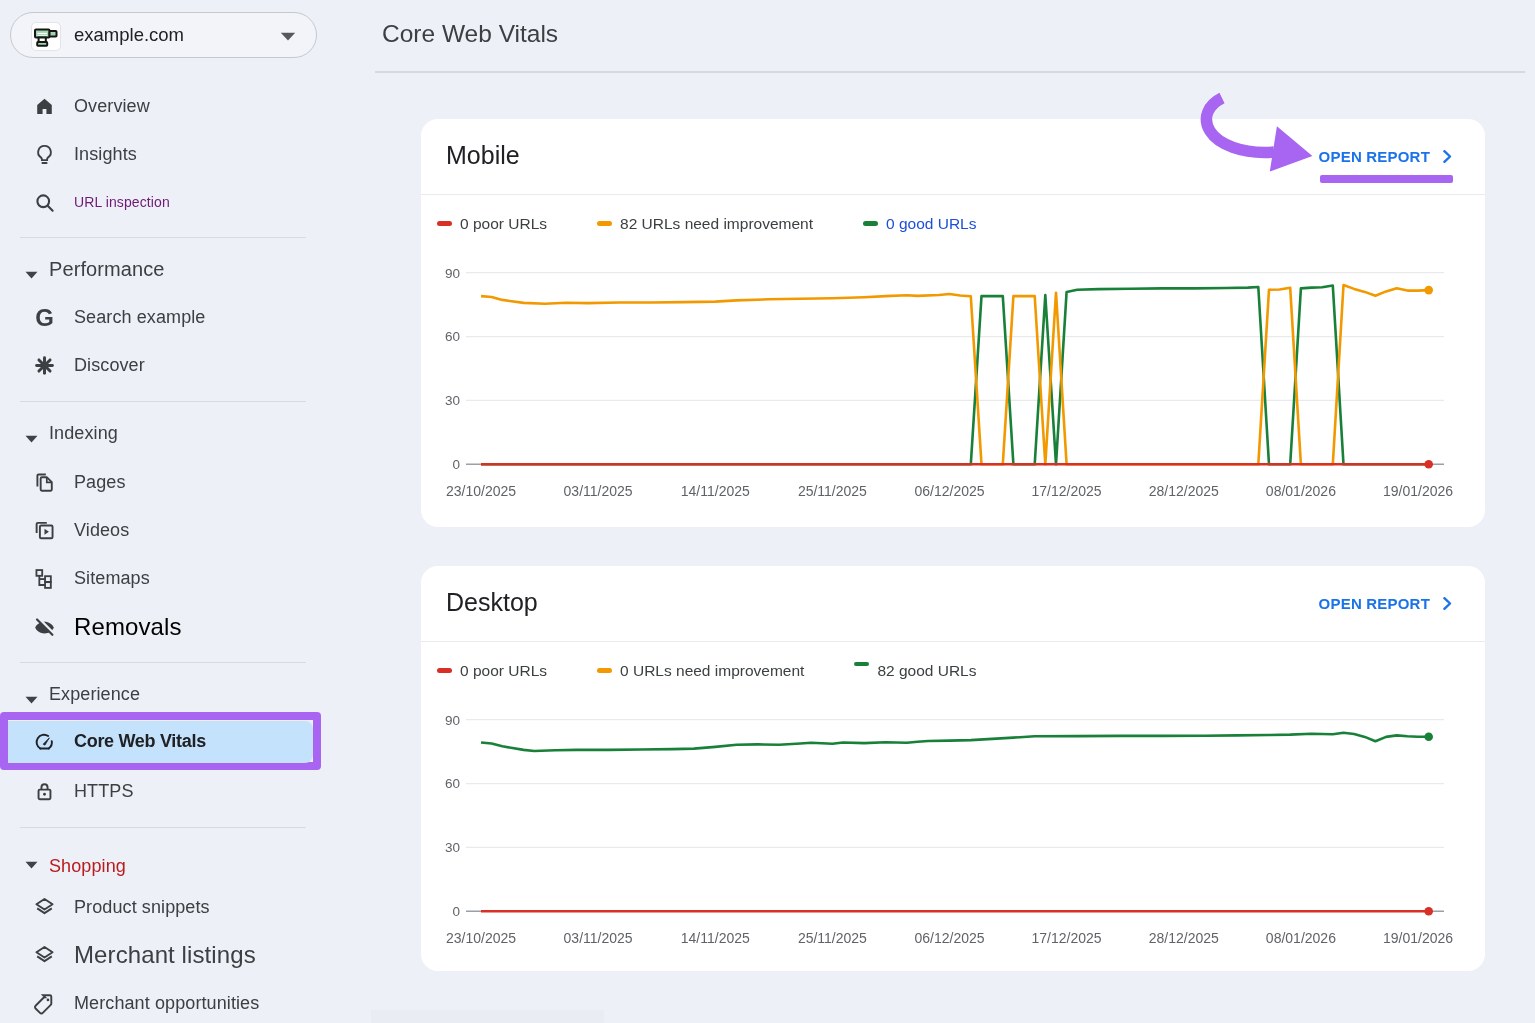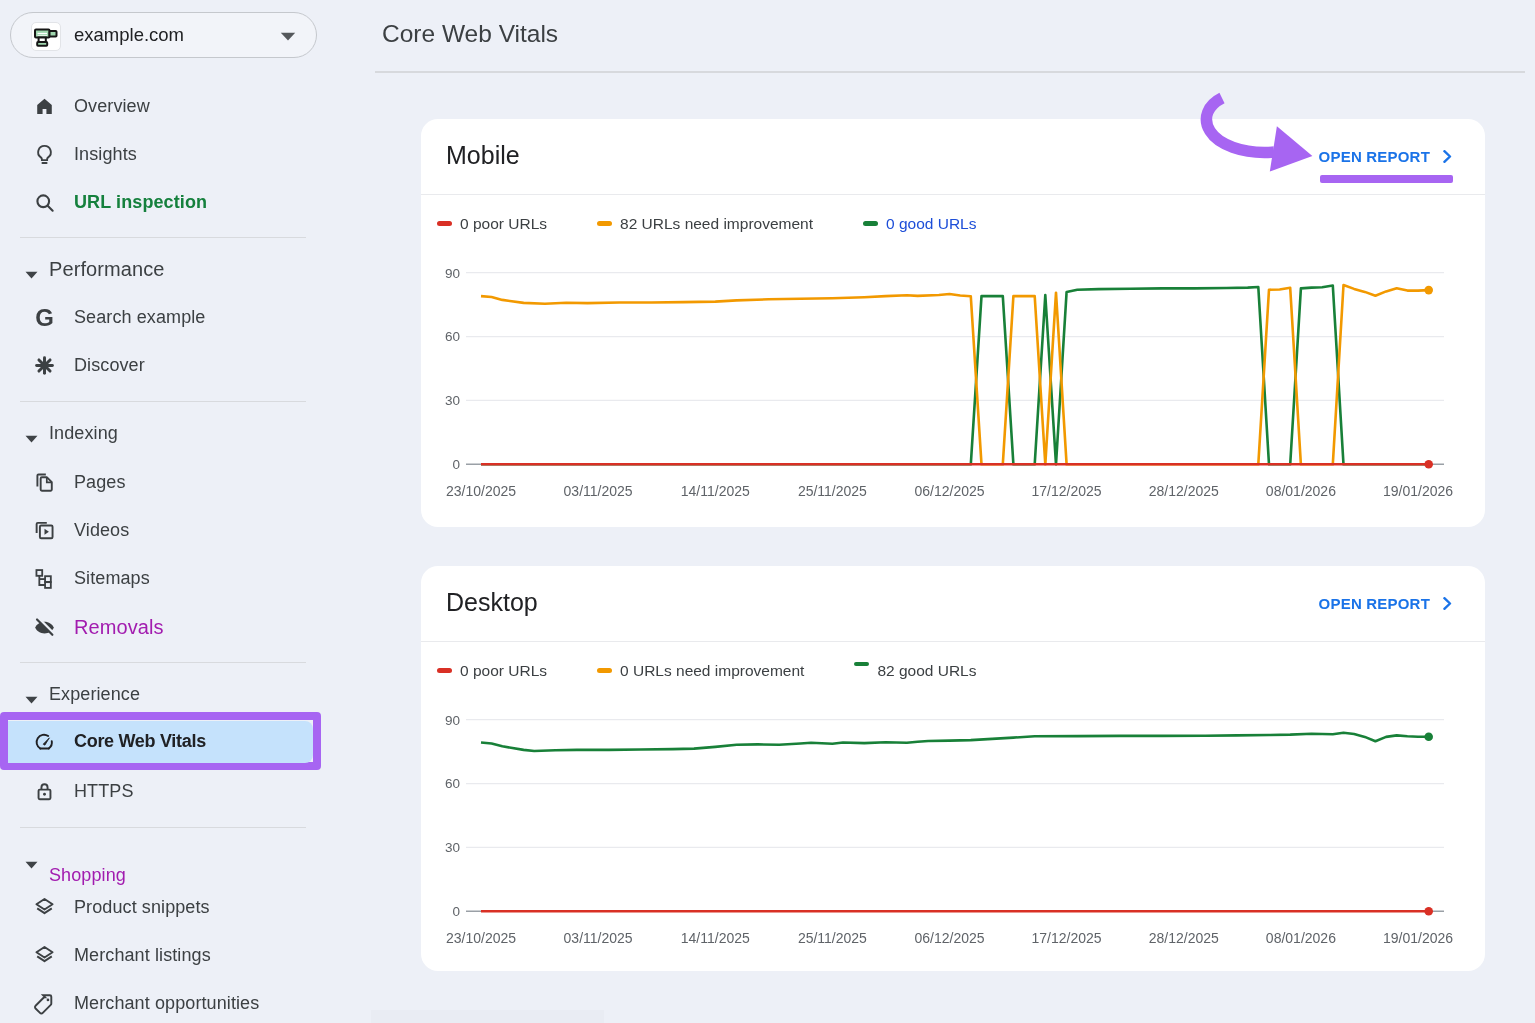--- a/index.html
+++ b/index.html
@@ -125,21 +125,21 @@
           <path d="M12 3a6.6 6.6 0 0 1 3.8 12c-.7.5-1.1 1.3-1.1 2.1v.8h-5.4v-.8c0-.8-.4-1.6-1.1-2.1A6.6 6.6 0 0 1 12 3Z" fill="none" stroke="#3c4043" stroke-width="2"></path>
           <line x1="9.8" y1="20.9" x2="14.2" y2="20.9" stroke="#3c4043" stroke-width="2" stroke-linecap="round"></line>
         </svg></div>
       <div style="position:absolute;left:74px;top:0;height:48px;display:flex;align-items:center;font-size:18px;font-weight:400;color:#3c4043;letter-spacing:0.1px">Insights</div>
     </div>
 <div style="position:absolute;left:0;top:178px;width:340px;height:48px">
       <div style="position:absolute;left:33px;top:13px"><svg width="23" height="23" viewBox="0 0 24 24">
           <circle cx="10.7" cy="10.7" r="6.1" fill="none" stroke="#3c4043" stroke-width="2.2"></circle>
           <line x1="15.3" y1="15.3" x2="20.5" y2="20.5" stroke="#3c4043" stroke-width="2.2" stroke-linecap="round"></line>
         </svg></div>
-      <div style="position:absolute;left:74px;top:0;height:48px;display:flex;align-items:center;font-size:18px;font-weight:700;color:#15803d;letter-spacing:0.1px">URL inspection</div>
+      <div style="position:absolute;left:74px;top:0;height:48px;display:flex;align-items:center;font-size:14px;font-weight:400;color:#701a75;letter-spacing:0.1px">URL inspection</div>
     </div>
 <div style="position:absolute;left:20px;top:237px;width:286px;height:1px;background:#d8dade"></div>
 <div style="position:absolute;left:0;top:245px;width:340px;height:48px">
       <div style="position:absolute;left:25px;top:20px"><svg width="13" height="8" viewBox="0 0 13 8">
           <path d="M0.5 0.8 H12.5 L6.5 7.6 Z" fill="#3f4347"></path>
         </svg></div>
       <div style="position:absolute;left:49px;top:0;height:48px;display:flex;align-items:center;font-size:20px;color:#3c4043;letter-spacing:0.1px">Performance</div>
     </div>
 <div style="position:absolute;left:0;top:293px;width:340px;height:48px">
       <div style="position:absolute;left:33px;top:13px"><svg width="23" height="23" viewBox="0 0 24 24">
@@ -188,21 +188,21 @@
           <rect x="12.6" y="15.8" width="6" height="6" fill="none" stroke="#3c4043" stroke-width="1.9"></rect>
         </svg></div>
       <div style="position:absolute;left:74px;top:0;height:48px;display:flex;align-items:center;font-size:18px;font-weight:400;color:#3c4043;letter-spacing:0.1px">Sitemaps</div>
     </div>
 <div style="position:absolute;left:0;top:603px;width:340px;height:48px">
       <div style="position:absolute;left:33px;top:13px"><svg width="23" height="23" viewBox="0 0 24 24">
           <path d="M12 5.9 c-4.5 0-8.1 2.6-9.8 6.2 1.7 3.6 5.3 6.2 9.8 6.2 s8.1-2.6 9.8-6.2 C20.1 8.5 16.5 5.9 12 5.9 Z" fill="#3c4043"></path>
           <line x1="7.1" y1="4.1" x2="21.9" y2="18.9" stroke="#edf0f7" stroke-width="3.4"></line>
           <line x1="4.2" y1="3.6" x2="20.2" y2="19.6" stroke="#3c4043" stroke-width="2.3" stroke-linecap="round"></line>
         </svg></div>
-      <div style="position:absolute;left:74px;top:0;height:48px;display:flex;align-items:center;font-size:20px;font-weight:400;color:#a21caf;letter-spacing:0.1px">Removals</div>
+      <div style="position:absolute;left:74px;top:0;height:48px;display:flex;align-items:center;font-size:24px;font-weight:400;color:#000000;letter-spacing:0.1px">Removals</div>
     </div>
 <div style="position:absolute;left:20px;top:662px;width:286px;height:1px;background:#d8dade"></div>
 <div style="position:absolute;left:0;top:670px;width:340px;height:48px">
       <div style="position:absolute;left:25px;top:20px"><svg width="13" height="8" viewBox="0 0 13 8">
           <path d="M0.5 0.8 H12.5 L6.5 7.6 Z" fill="#3f4347"></path>
         </svg></div>
       <div style="position:absolute;left:49px;top:0;height:48px;display:flex;align-items:center;font-size:18px;color:#3c4043;letter-spacing:0.1px">Experience</div>
     </div>
 <div style="position:absolute;left:0px;top:712px;width:321px;height:58px;border:8px solid #a765f2;border-radius:4px;box-sizing:border-box"></div>
 <div style="position:absolute;left:8px;top:720.5px;width:305px;height:42px;background:#c5e2fc;border-radius:0 8px 8px 0"></div>
@@ -221,35 +221,35 @@
           <path d="M8.8 10 V7.7 a3.2 3.2 0 0 1 6.4 0 V10" fill="none" stroke="#3c4043" stroke-width="2"></path>
           <circle cx="12" cy="14.9" r="1.5" fill="#3c4043"></circle>
         </svg></div>
       <div style="position:absolute;left:74px;top:0;height:48px;display:flex;align-items:center;font-size:18px;font-weight:400;color:#3c4043;letter-spacing:0.1px">HTTPS</div>
     </div>
 <div style="position:absolute;left:20px;top:827px;width:286px;height:1px;background:#d8dade"></div>
 <div style="position:absolute;left:0;top:835px;width:340px;height:48px">
       <div style="position:absolute;left:25px;top:20px"><svg width="13" height="8" viewBox="0 0 13 8">
           <path d="M0.5 0.8 H12.5 L6.5 7.6 Z" fill="#3f4347"></path>
         </svg></div>
-      <div style="position:absolute;left:49px;top:16px;height:48px;display:flex;align-items:center;font-size:18px;color:#a21caf;letter-spacing:0.1px">Shopping</div>
+      <div style="position:absolute;left:49px;top:7px;height:48px;display:flex;align-items:center;font-size:18px;color:#b91c1c;letter-spacing:0.1px">Shopping</div>
     </div>
 <div style="position:absolute;left:0;top:883px;width:340px;height:48px">
       <div style="position:absolute;left:33px;top:13px"><svg width="23" height="23" viewBox="0 0 24 24">
           <path d="M12 3.1 L20.4 8.6 L12 14.1 L3.6 8.6 Z" fill="none" stroke="#3c4043" stroke-width="2" stroke-linejoin="round"></path>
           <path d="M4.4 12.9 L12 17.9 L19.6 12.9" fill="none" stroke="#3c4043" stroke-width="2" stroke-linejoin="round"></path>
         </svg></div>
       <div style="position:absolute;left:74px;top:0;height:48px;display:flex;align-items:center;font-size:18px;font-weight:400;color:#3c4043;letter-spacing:0.1px">Product snippets</div>
     </div>
 <div style="position:absolute;left:0;top:931px;width:340px;height:48px">
       <div style="position:absolute;left:33px;top:13px"><svg width="23" height="23" viewBox="0 0 24 24">
           <path d="M12 3.1 L20.4 8.6 L12 14.1 L3.6 8.6 Z" fill="none" stroke="#3c4043" stroke-width="2" stroke-linejoin="round"></path>
           <path d="M4.4 12.9 L12 17.9 L19.6 12.9" fill="none" stroke="#3c4043" stroke-width="2" stroke-linejoin="round"></path>
         </svg></div>
-      <div style="position:absolute;left:74px;top:0;height:48px;display:flex;align-items:center;font-size:18px;font-weight:400;color:#3c4043;letter-spacing:0.1px">Merchant listings</div>
+      <div style="position:absolute;left:74px;top:0;height:48px;display:flex;align-items:center;font-size:24px;font-weight:400;color:#3c4043;letter-spacing:0.1px">Merchant listings</div>
     </div>
 <div style="position:absolute;left:0;top:979px;width:340px;height:48px">
       <div style="position:absolute;left:33px;top:13px"><svg width="23" height="23" viewBox="0 0 24 24">
           <path d="M12.1 3.2 h7 a1.6 1.6 0 0 1 1.6 1.6 v7 a2 2 0 0 1 -.6 1.45 l-8.3 8.3 a2 2 0 0 1 -2.9 0 L4.3 17 a2 2 0 0 1 0 -2.9 l8.3 -8.3 a2 2 0 0 1 1.45 -.6 Z" transform="translate(-1.6 0.2)" fill="none" stroke="#3c4043" stroke-width="2"></path>
           <circle cx="15.6" cy="8.3" r="1.4" fill="#3c4043"></circle>
         </svg></div>
       <div style="position:absolute;left:74px;top:0;height:48px;display:flex;align-items:center;font-size:18px;font-weight:400;color:#3c4043;letter-spacing:0.1px">Merchant opportunities</div>
     </div>
 <div style="position:absolute;left:1320px;top:175px;width:133px;height:7.5px;background:#a765f2;border-radius:2px"></div>
 <svg width="140" height="100" viewBox="0 0 140 100" style="position:absolute;left:1190px;top:88px">

